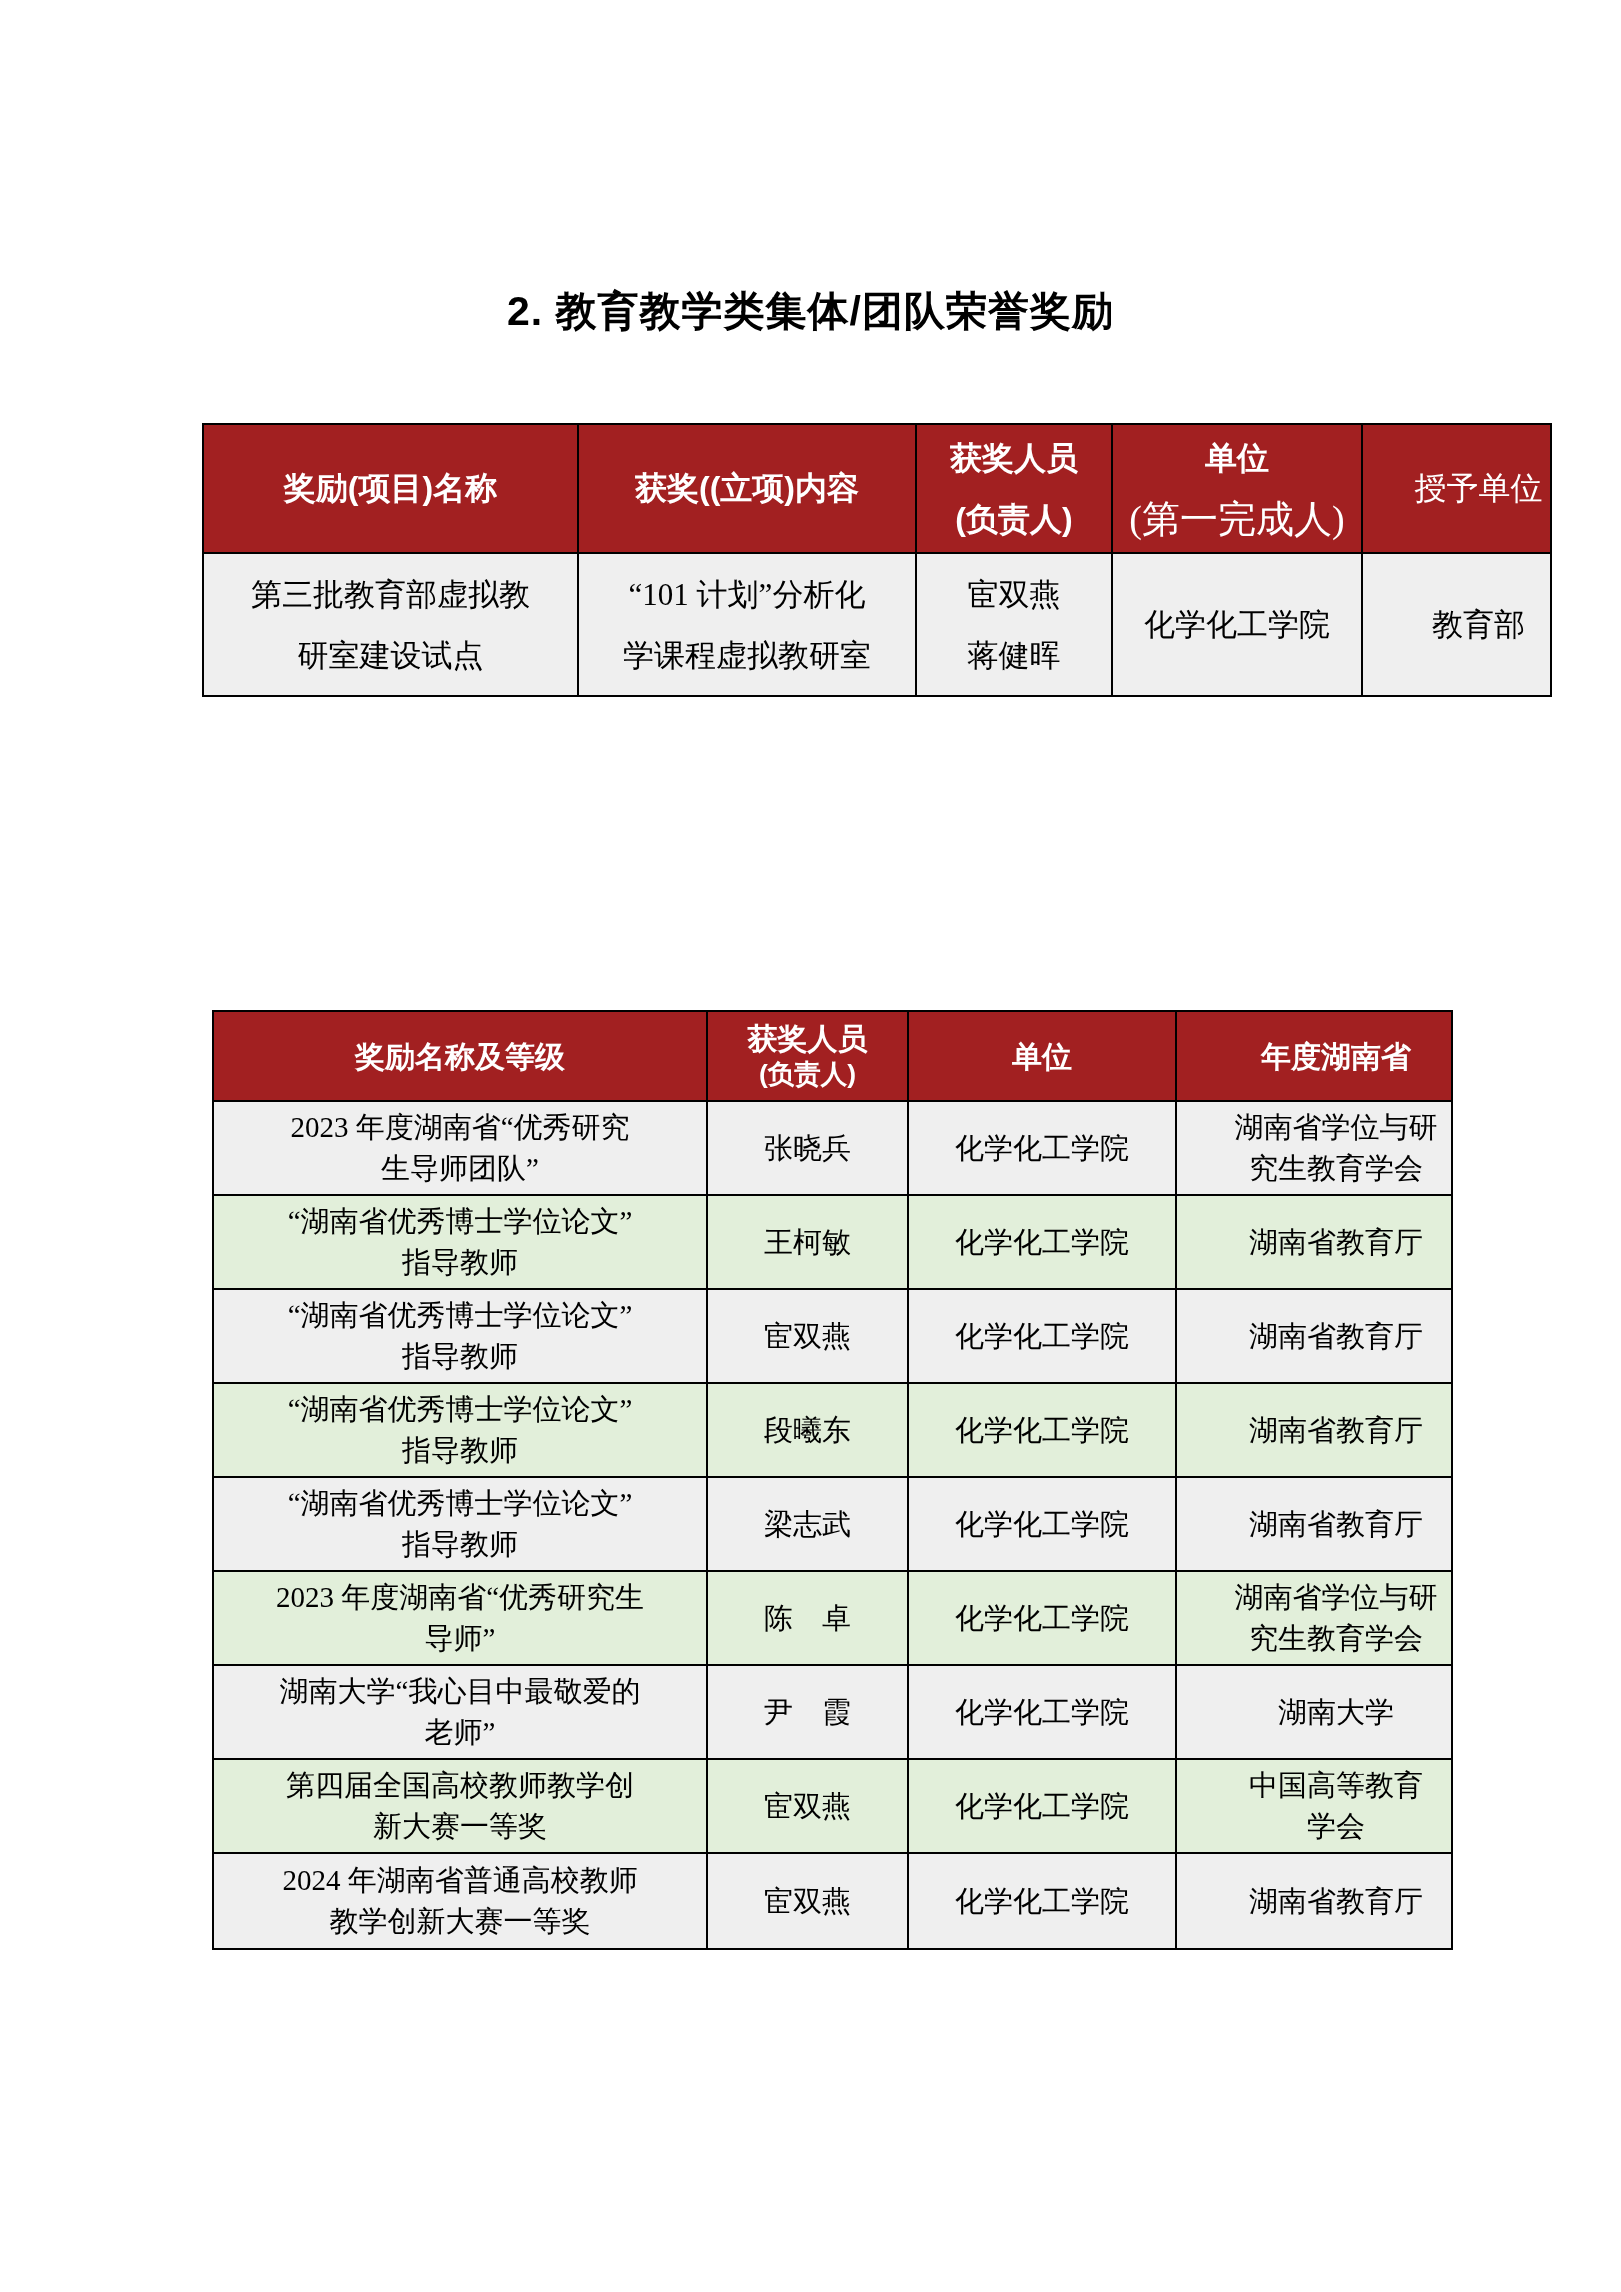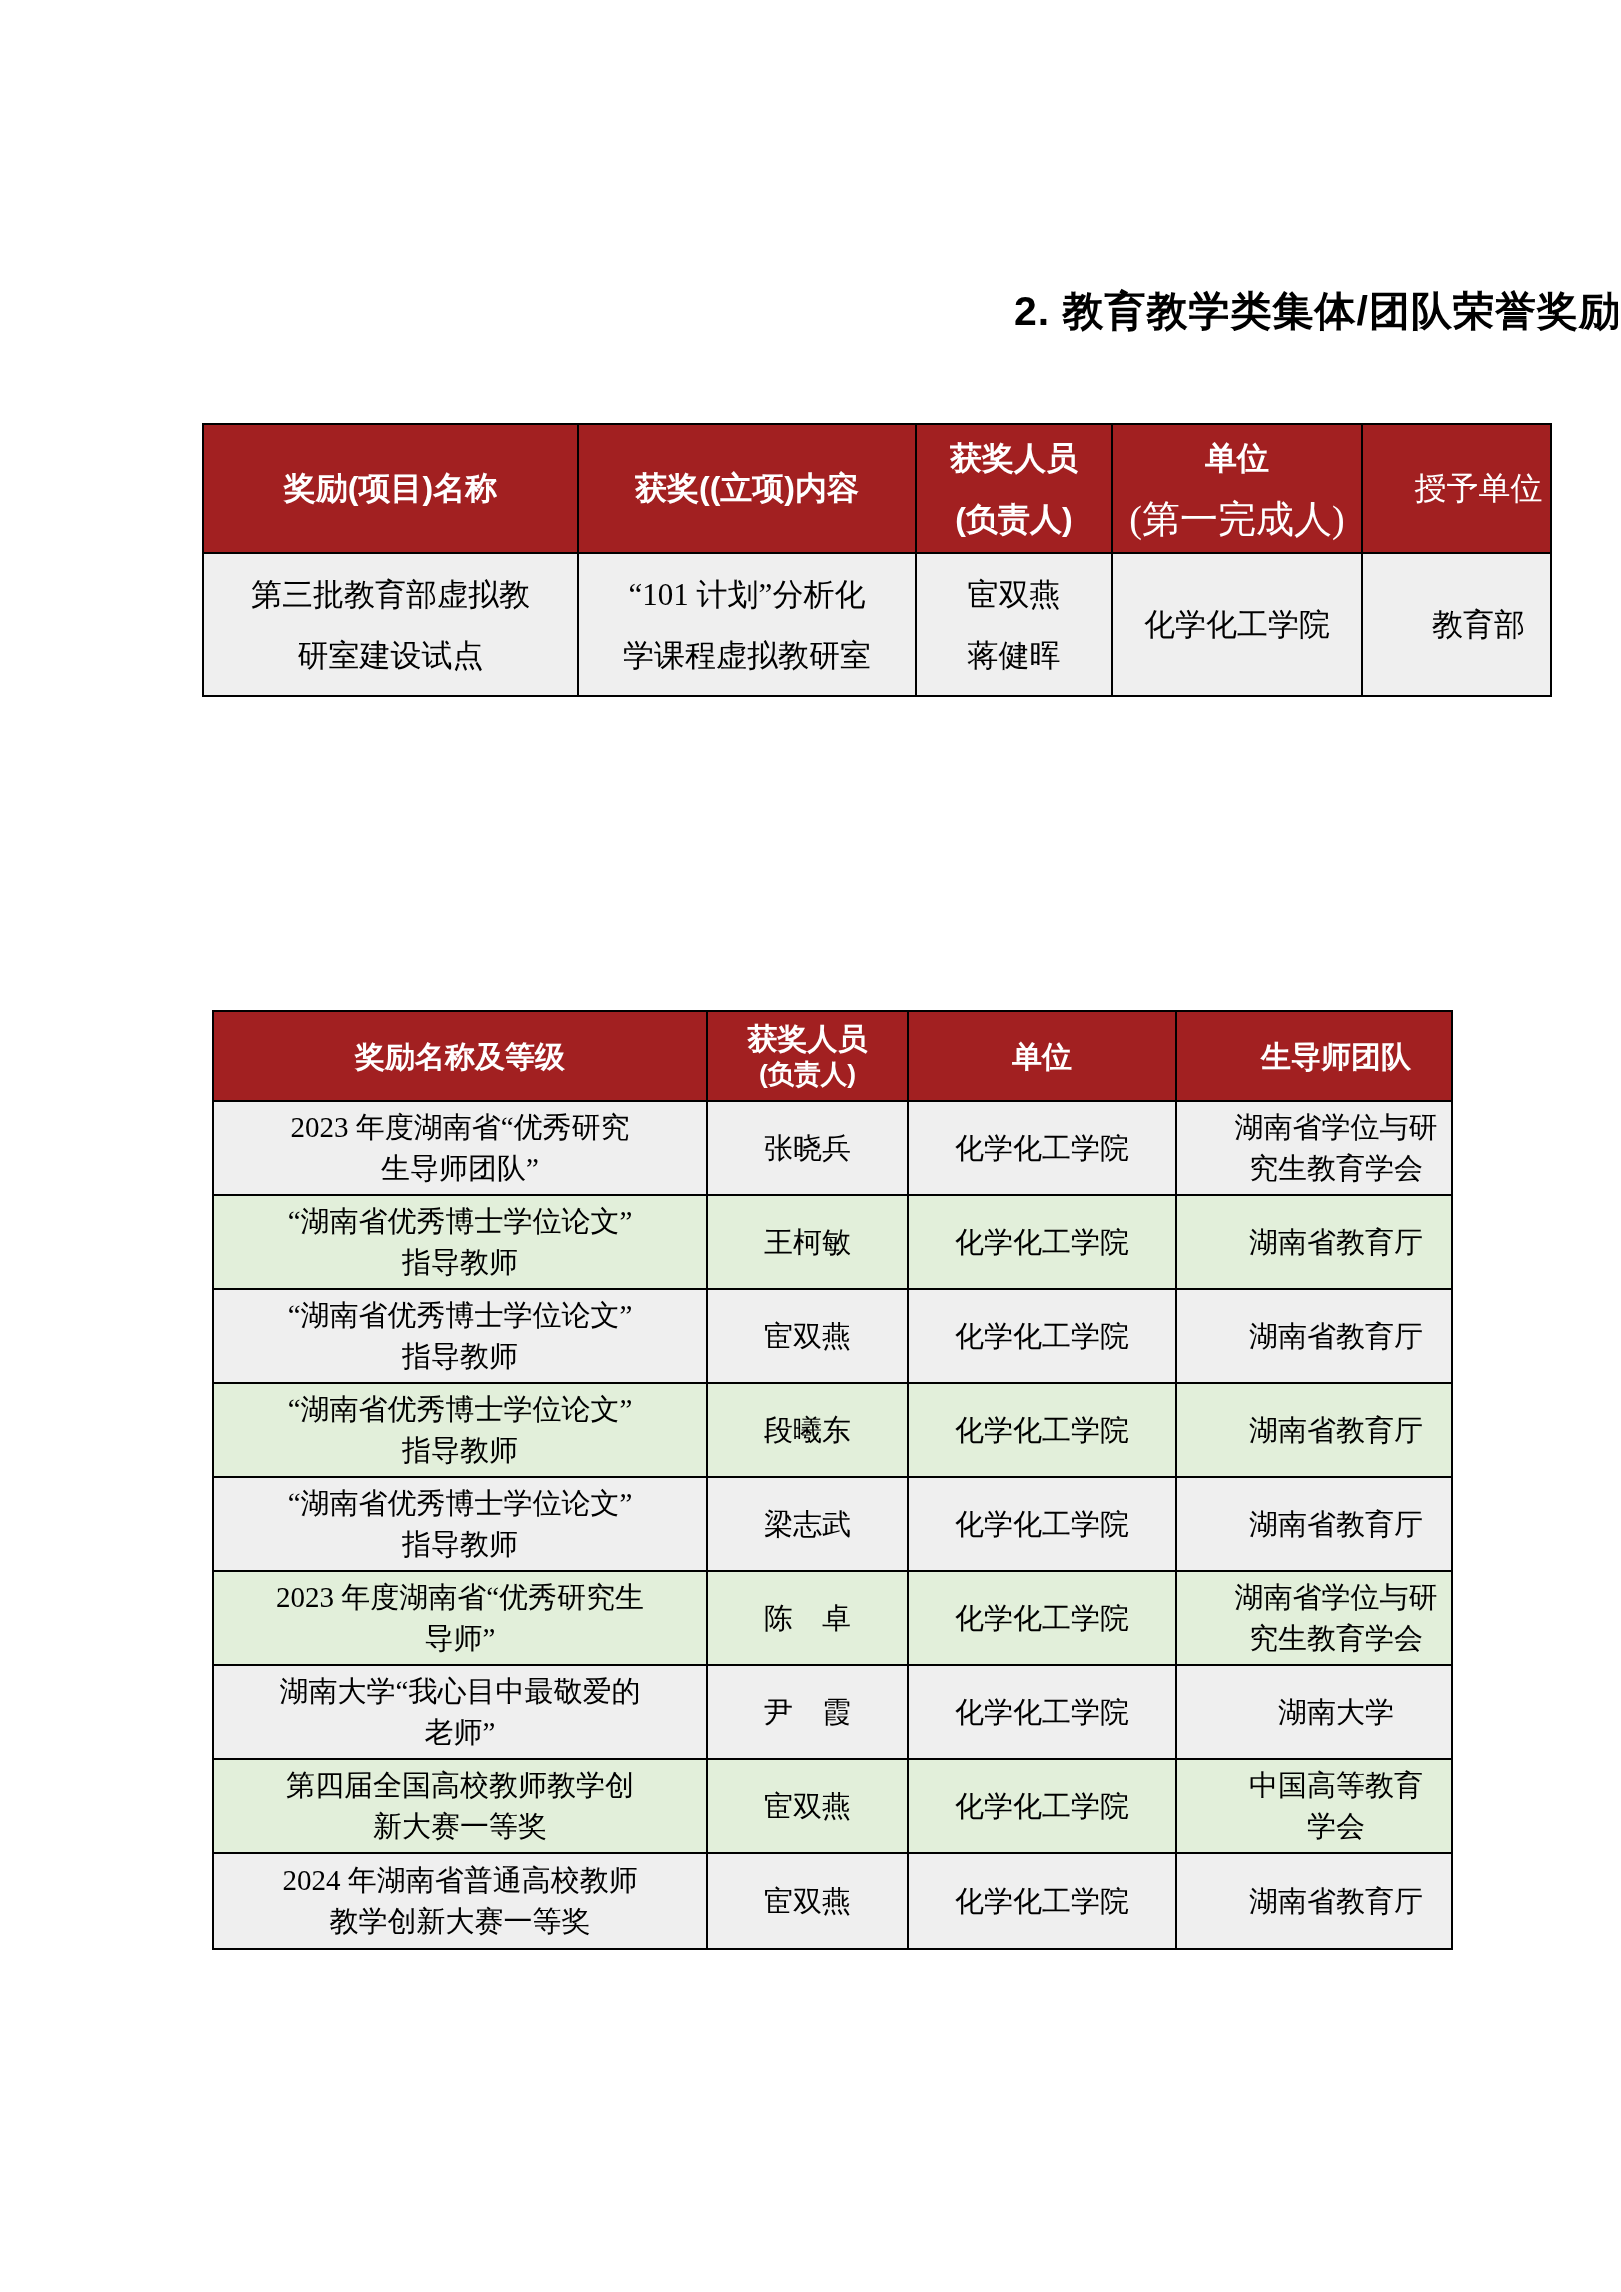--- a/index.html
+++ b/index.html
@@ -2,21 +2,21 @@
 <html lang="zh"><head>
 <meta charset="utf-8">
 <style>
   html,body { margin:0; padding:0; background:#ffffff; }
   .page {
     position:relative; width:1621px; height:2293px; background:#ffffff;
     font-family:"Liberation Serif","DejaVu Serif",serif; color:#000;
     overflow:hidden;
   }
   .doc-title {
-    position:absolute; left:0; width:1621px; text-align:right;
+    position:absolute; left:0; width:1621px; text-align:center;
     font-family:"Liberation Sans","DejaVu Sans",sans-serif;
     font-weight:bold; font-size:41px; letter-spacing:1px; color:#000;
   }
   #title-team { top:284px; }
   #title-individual { top:861px; }
 
   .tbl { position:absolute; display:grid; border:2.9px solid #000; box-sizing:content-box; }
   .trow { display:contents; }
   .cell {
     border-right:2px solid #000; border-bottom:2px solid #000;
@@ -97,21 +97,21 @@
         <span>奖励名称及等级</span>
       </div>
       <div class="cell th">
         <span>获奖人员</span>
         <span class="sub">(负责人)</span>
       </div>
       <div class="cell th">
         <span>单位</span>
       </div>
       <div class="cell th">
-        <span>生导师团队</span>
+        <span>年度湖南省</span>
       </div>
     </div>
 
     <div class="trow bg-gray">
       <div class="cell">2023 年度湖南省“优秀研究
 生导师团队”</div>
       <div class="cell">张晓兵</div>
       <div class="cell">化学化工学院</div>
       <div class="cell">湖南省学位与研
 究生教育学会</div>

